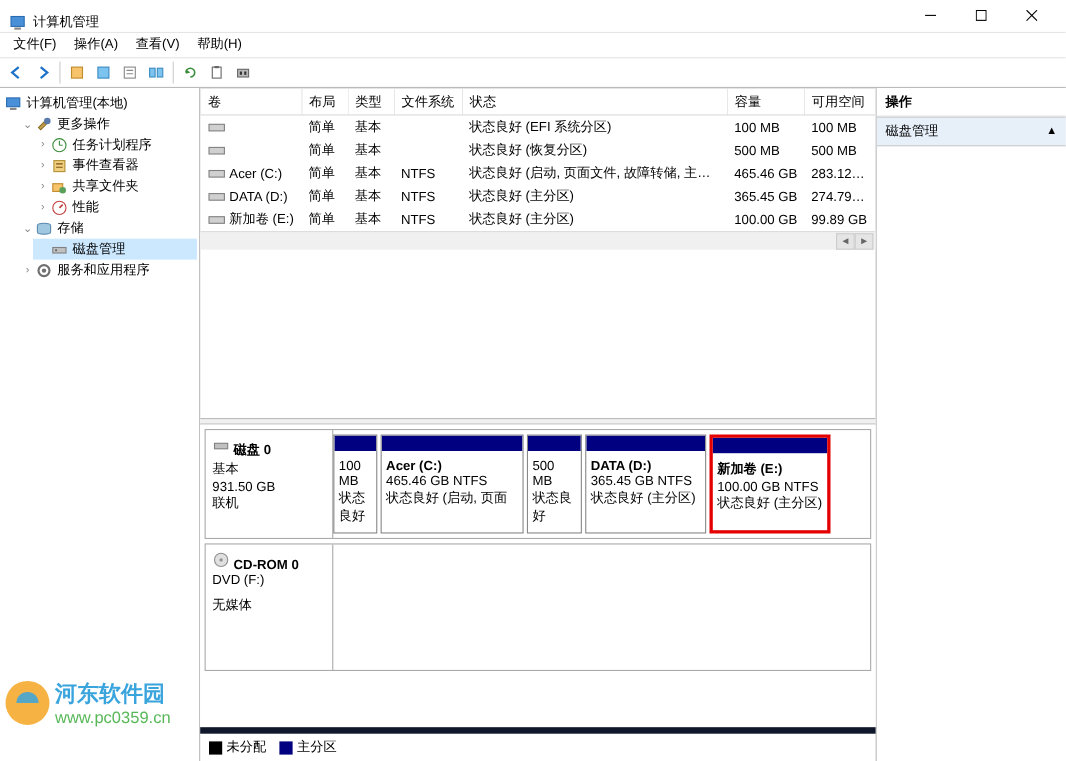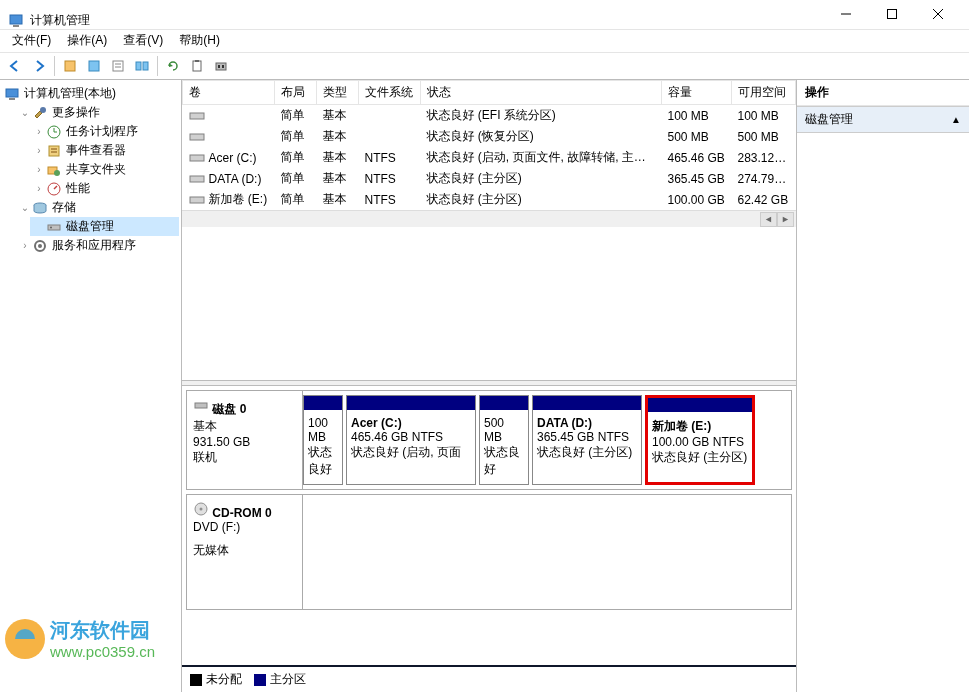--- a/index.html
+++ b/index.html
@@ -33,21 +33,21 @@
 .disks { flex: 1; overflow: auto; background: #fff; position: relative; }
 .disk-row { display: flex; border: 1px solid #aaa; margin: 4px; height: 100px; }
 .disk-head { width: 116px; border-right: 1px solid #aaa; padding: 6px; }
 .disk-head .dname { font-weight: bold; text-align: center; }
 .disk-parts { flex: 1; display: flex; padding: 4px 0; gap: 3px; align-items: stretch; }
 .part { border: 1px solid #888; padding: 6px 4px; overflow: hidden; font-size: 12px; position: relative; }
 .part .band { position: absolute; top: 0; left: 0; right: 0; height: 14px; background: #000080; }
 .part .pcontent { margin-top: 14px; }
 .part .ptitle { font-weight: bold; }
 .part.highlighted { border: 3px solid #e30000; }
-.legend { padding: 4px 8px; display: flex; gap: 12px; align-items: center; border-top: 2px solid #0f172a; }
+.legend { padding: 4px 8px; display: flex; gap: 12px; align-items: center; border-top: 6px solid #0f172a; }
 .legend .swatch { width: 12px; height: 12px; display: inline-block; vertical-align: middle; margin-right: 4px; }
 .actions { width: 172px; overflow-y: auto; }
 .actions .hdr { padding: 4px 8px; background: #fff; font-weight: bold; border-bottom: 1px solid #e5e5e5; }
 .actions .section { padding: 4px 8px; background: #e7eff8; border-top: 1px solid #ccc; border-bottom: 1px solid #ccc; display: flex; justify-content: space-between; align-items: center; }
 .actions .item { padding: 4px 8px 4px 28px; cursor: pointer; display: flex; justify-content: space-between; align-items: center; }
 .watermark { position: absolute; left: 0; bottom: 20px; pointer-events: none; }
 .hscroll { height: 17px; background: #f0f0f0; border-top: 1px solid #ddd; display: flex; align-items: center; justify-content: flex-end; padding: 0 2px; }
 .hscroll .arrow { width: 17px; height: 15px; background: #e5e5e5; border: 1px solid #ccc; display: flex; align-items: center; justify-content: center; font-size: 9px; color: #666; }
 </style>
 </head>
@@ -294,21 +294,21 @@
             </tr>
             <tr class="row">
               <td><span class="vol-icon"><svg width="16" height="12">
                     <rect x="1" y="3" width="14" height="6" fill="#d0d0d0" stroke="#808080"></rect>
                   </svg></span>新加卷 (E:)</td>
               <td>简单</td>
               <td>基本</td>
               <td>NTFS</td>
               <td>状态良好 (主分区)</td>
               <td>100.00 GB</td>
-              <td>62.42 GB</td>
+              <td>99.89 GB</td>
             </tr>
           </tbody>
       </table>
       <div class="hscroll">
           <div class="arrow">◄</div>
           <div class="arrow">►</div>
         </div>
     </div>
 
     <div class="hsplit"></div>

